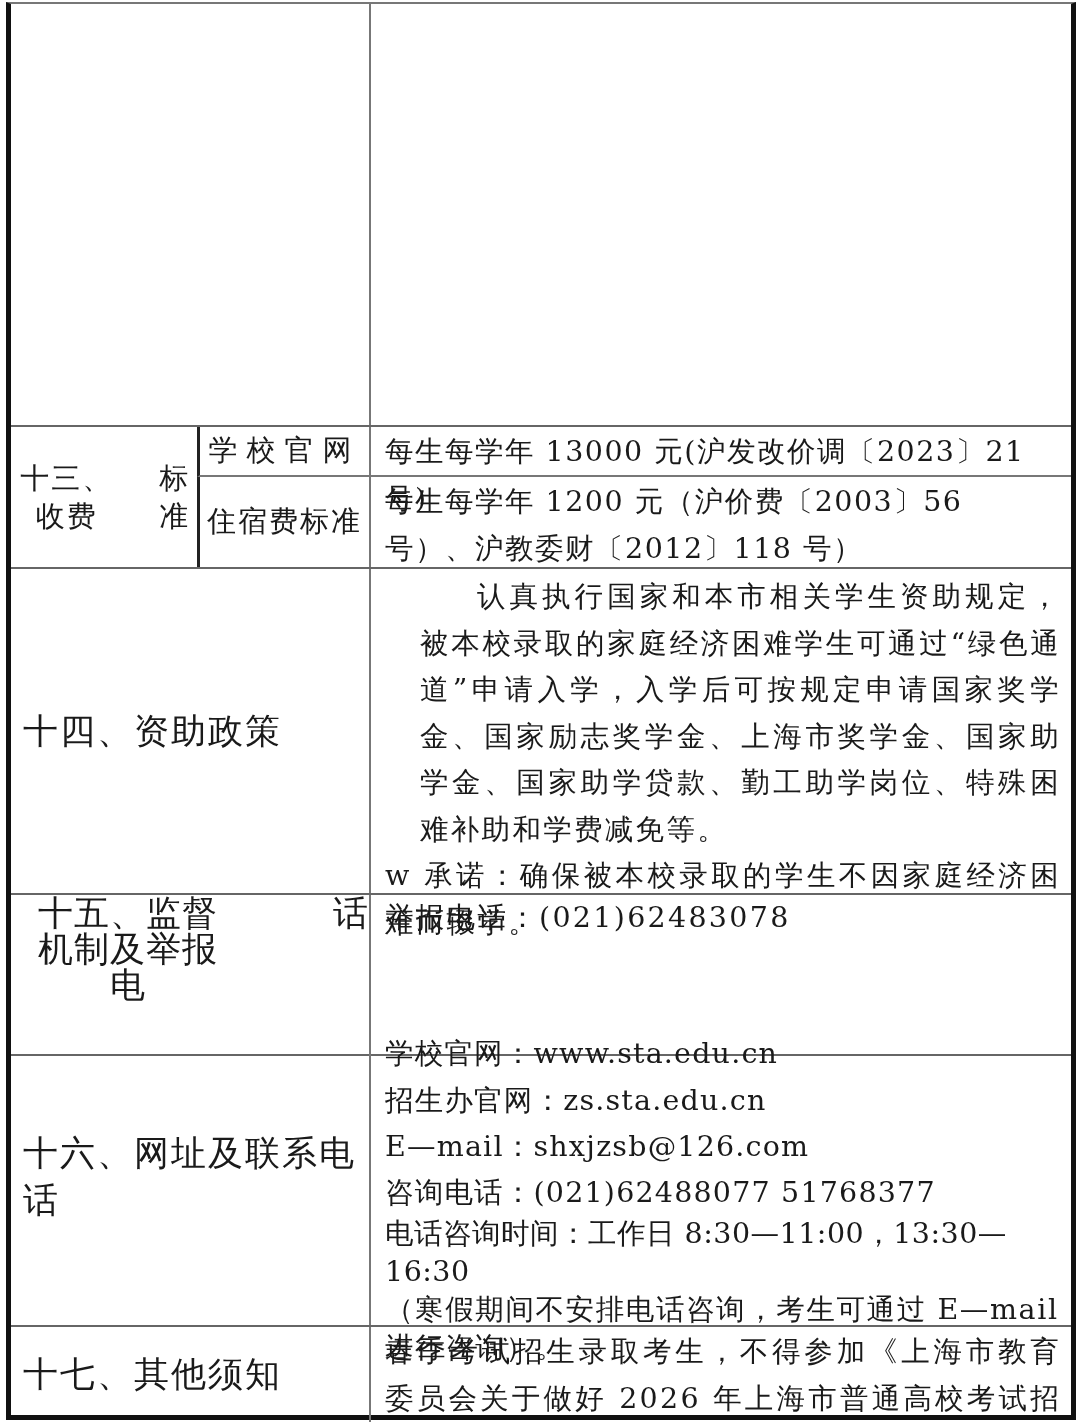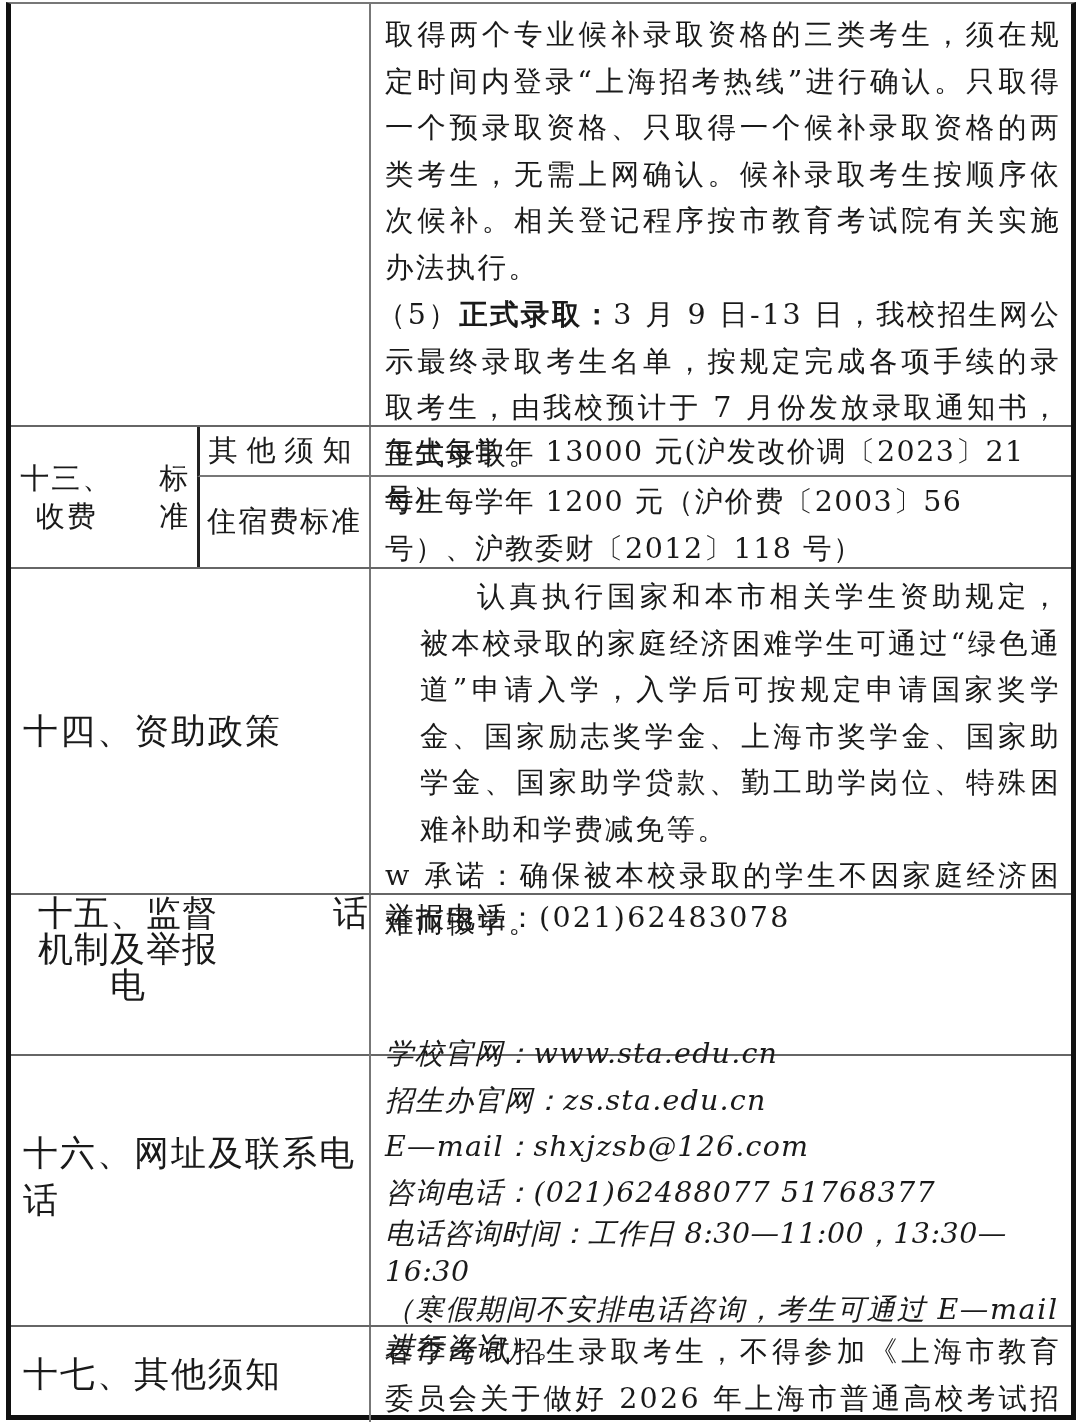--- a/index.html
+++ b/index.html
@@ -26,35 +26,29 @@
   .center-lab { display: flex; flex-direction: row; align-items: center; justify-content: center;
                 padding-left: 0; text-align: center; }
 </style>
 </head>
 <body>
 
 <div class="tbl">
 
   <div class="row" style="top:0; height:423px;">
     <div class="lab"></div>
-    <div class="con" style="padding-top:8px;">
-      <p>取得两个专业候补录取资格的三类考生，须在规定时间内登录“上海招考热线”进行确认。只取得一个预录取资格、只取得一个候补录取资格的两类考生，无需上网确认。候补录取考生按顺序依次候补。相关登记程序按市教育考试院有关实施办法执行。</p>
-      <p style="text-indent:-8px;">
-        <span>（5）</span><span class="bold">正式录取：</span><span>3 月 9 日-13 日，我校招生网公示最终录取考生名单，按规定完成各项手续的录取考生，由我校预计于 7 月份发放录取通知书，正式录取。</span>
-      </p>
-    </div>
   </div>
 
   <div class="row" style="top:423px; height:142px;">
     <div class="lab center-lab" style="width:186px; border-right:none; font-size:29px; line-height:38px;">
       <span>十三、收费</span>
       <span style="padding-left:30px;">标准</span>
     </div>
     <div class="sub" style="top:0; height:50px; border-bottom:2px solid #777;">
-      <span style="letter-spacing:9px;">其他须知</span>
+      <span style="letter-spacing:9px;">学校官网</span>
     </div>
     <div class="subcon" style="top:2px; height:48px; border-bottom:2px solid #777;">
       <span>每生每学年 13000 元(沪发改价调〔2023〕21 号)</span>
     </div>
     <div class="sub" style="top:50px; bottom:0; letter-spacing:1px;font-family:Liberation Serif, serif;">
       <span style="letter-spacing:2px;">住宿费标准</span>
     </div>
     <div class="subcon" style="top:52px;">
       <span>每生每学年 1200 元（沪价费〔2003〕56 号）、沪教委财〔2012〕118 号）</span>
     </div>
@@ -77,21 +71,21 @@
     </div>
     <div class="con" style="padding-top:4px; line-height:44px;">
       <p style="line-height:38px;">举报电话：(021)62483078</p>
     </div>
   </div>
 
   <div class="row" style="top:1025px; height:298px;">
     <div class="lab">
       <span>十六、网址及联系电话</span>
     </div>
-    <div class="con" style="padding-top:2px; text-align:left; letter-spacing:1.2px;font-style:italic;">
+    <div class="con" style="padding-top:2px; text-align:left; letter-spacing:1.2px;">
       <p>学校官网：www.sta.edu.cn</p>
       <p>招生办官网：zs.sta.edu.cn</p>
       <p>E—mail：shxjzsb@126.com</p>
       <p style="line-height:44px;">咨询电话：(021)62488077 51768377</p>
       <p style="line-height:38px; letter-spacing:0.5px;">电话咨询时间：工作日 8:30—11:00，13:30—16:30</p>
       <p style="line-height:38px; letter-spacing:1.6px;">（寒假期间不安排电话咨询，考生可通过 E—mail 进行咨询）。</p>
     </div>
   </div>
 
   <div class="row last" style="top:1323px; height:95px;padding-left:36px;">

